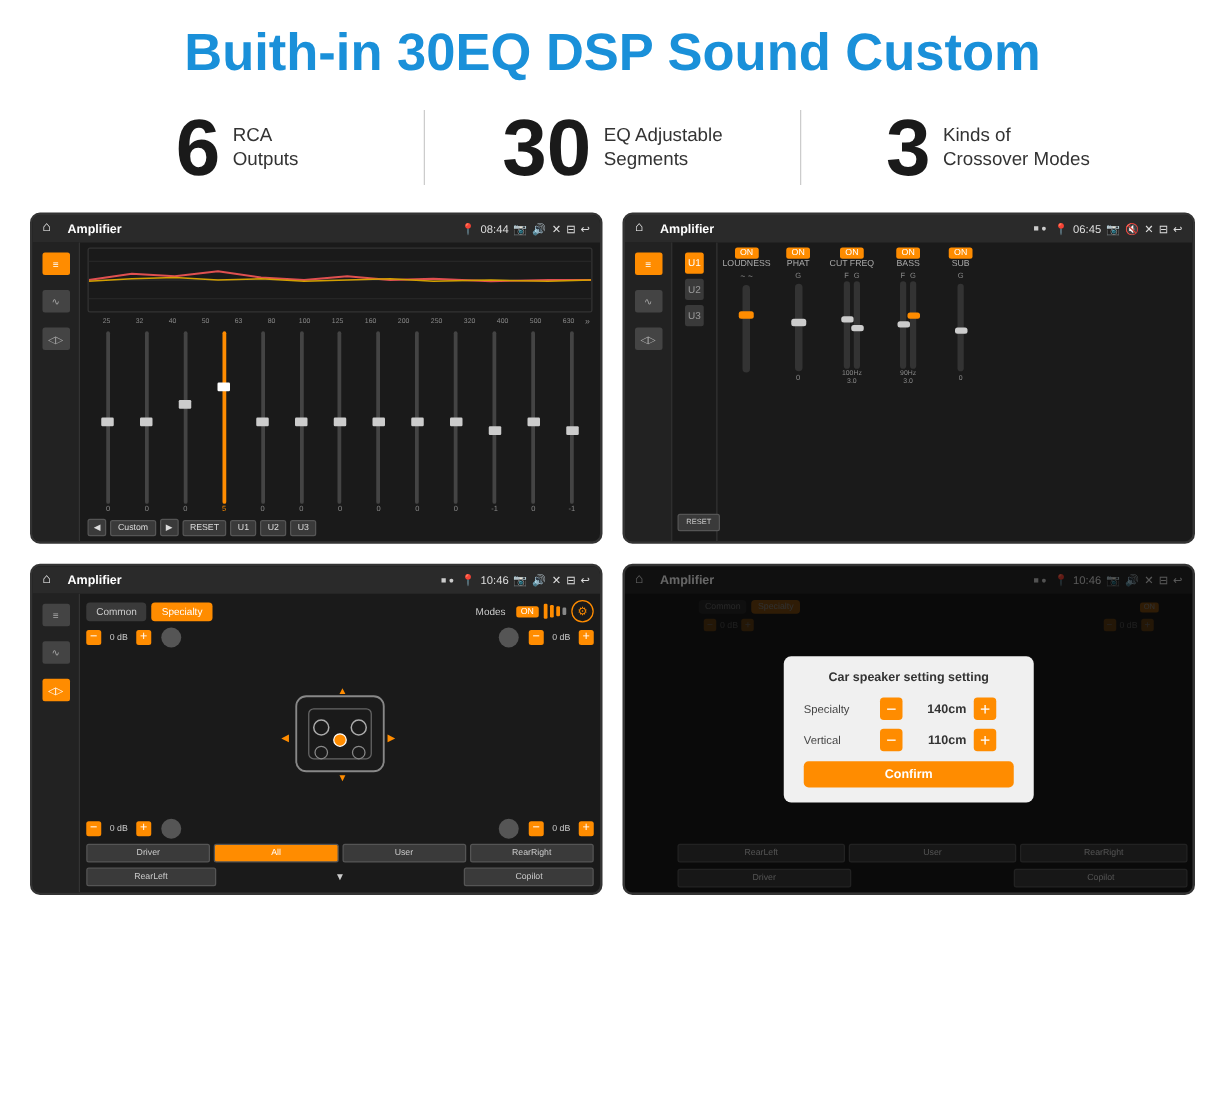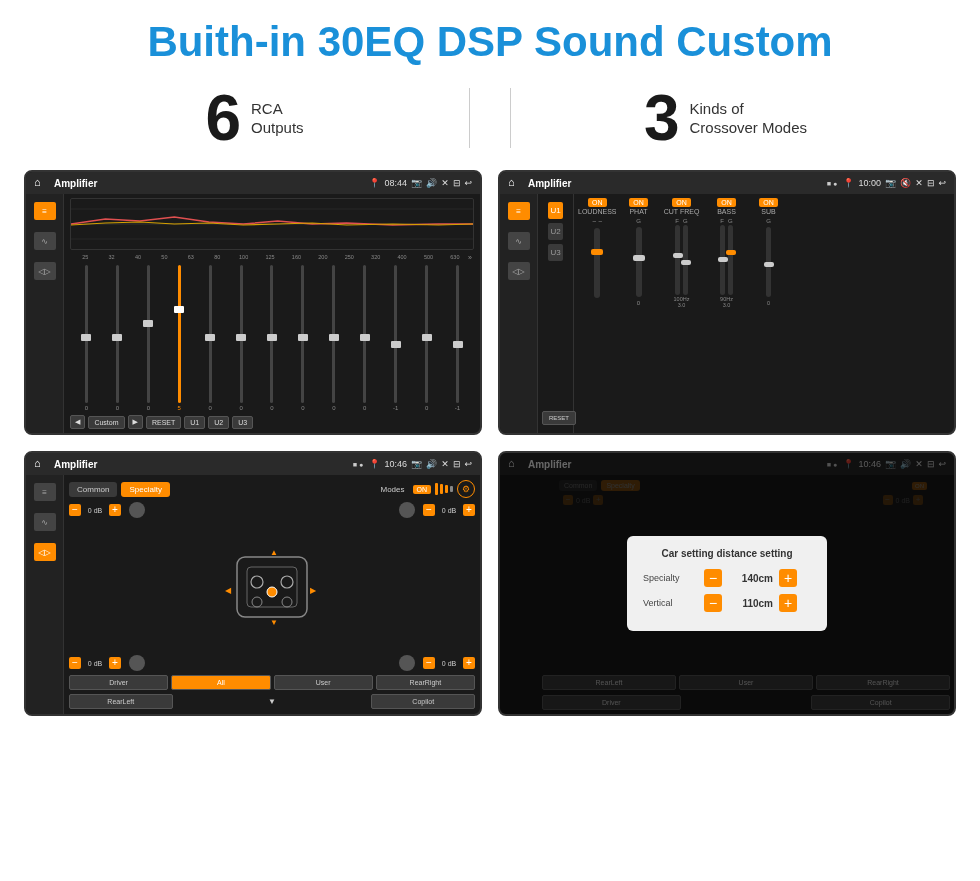--- a/index.html
+++ b/index.html
@@ -332,20 +332,24 @@
 <div class="header">
   <h1 class="header-title">Buith-in 30EQ DSP Sound Custom</h1>
 </div>
 
 <div class="stats-row">
   <div class="stat-item">
     <span class="stat-number">6</span>
     <span class="stat-label">RCA<br>Outputs</span>
   </div>
   <div class="stat-divider"></div>
+  <div class="stat-item">
+    <span class="stat-number">30</span>
+    <span class="stat-label">EQ Adjustable<br>Segments</span>
+  </div>
   <div class="stat-divider"></div>
   <div class="stat-item">
     <span class="stat-number">3</span>
     <span class="stat-label">Kinds of<br>Crossover Modes</span>
   </div>
 </div>
 
 <div class="screens-grid">
 
   <div class="screen">
@@ -497,21 +501,21 @@
     </div>
   </div>
 
   <div class="screen">
     <div class="status-bar">
       <span class="status-home">⌂</span>
       <span class="status-title">Amplifier</span>
       <span style="font-size:7px;color:#ccc;">■ ●</span>
       <span class="status-icons">
         <span>📍</span>
-        <span>10:00</span>
+        <span>06:45</span>
         <span>📷</span>
         <span>🔇</span>
         <span>✕</span>
         <span>⊟</span>
         <span>↩</span>
       </span>
     </div>
     <div class="screen-content">
 
       <div class="left-sidebar">
@@ -746,33 +750,34 @@
               <span style="font-size:7px;color:#ccc;">0 dB</span>
               <div class="db-plus" style="width:10px;height:10px;font-size:8px;">+</div>
             </div>
           </div>
         </div>
       </div>
     </div>
 
     <div class="dialog-overlay">
       <div class="dialog-box">
-        <div class="dialog-title">Car setting distance setting</div>
+        <div class="dialog-title">Car speaker setting setting</div>
         <div class="dialog-row">
           <span class="dialog-label">Specialty</span>
           <div class="dialog-minus">−</div>
           <span class="dialog-value">140cm</span>
           <div class="dialog-plus">+</div>
         </div>
         <div class="dialog-row">
           <span class="dialog-label">Vertical</span>
           <div class="dialog-minus">−</div>
           <span class="dialog-value">110cm</span>
           <div class="dialog-plus">+</div>
         </div>
+        <div class="dialog-confirm">Confirm</div>
       </div>
     </div>
 
     <div style="position:absolute;bottom:4px;left:42px;right:4px;display:flex;gap:3px;">
       <span class="bot-btn">Driver</span>
       <div style="flex:1;"></div>
       <span class="bot-btn">Copilot</span>
     </div>
     <div style="position:absolute;bottom:24px;left:42px;right:4px;display:flex;gap:3px;">
       <span class="bot-btn">RearLeft</span>

